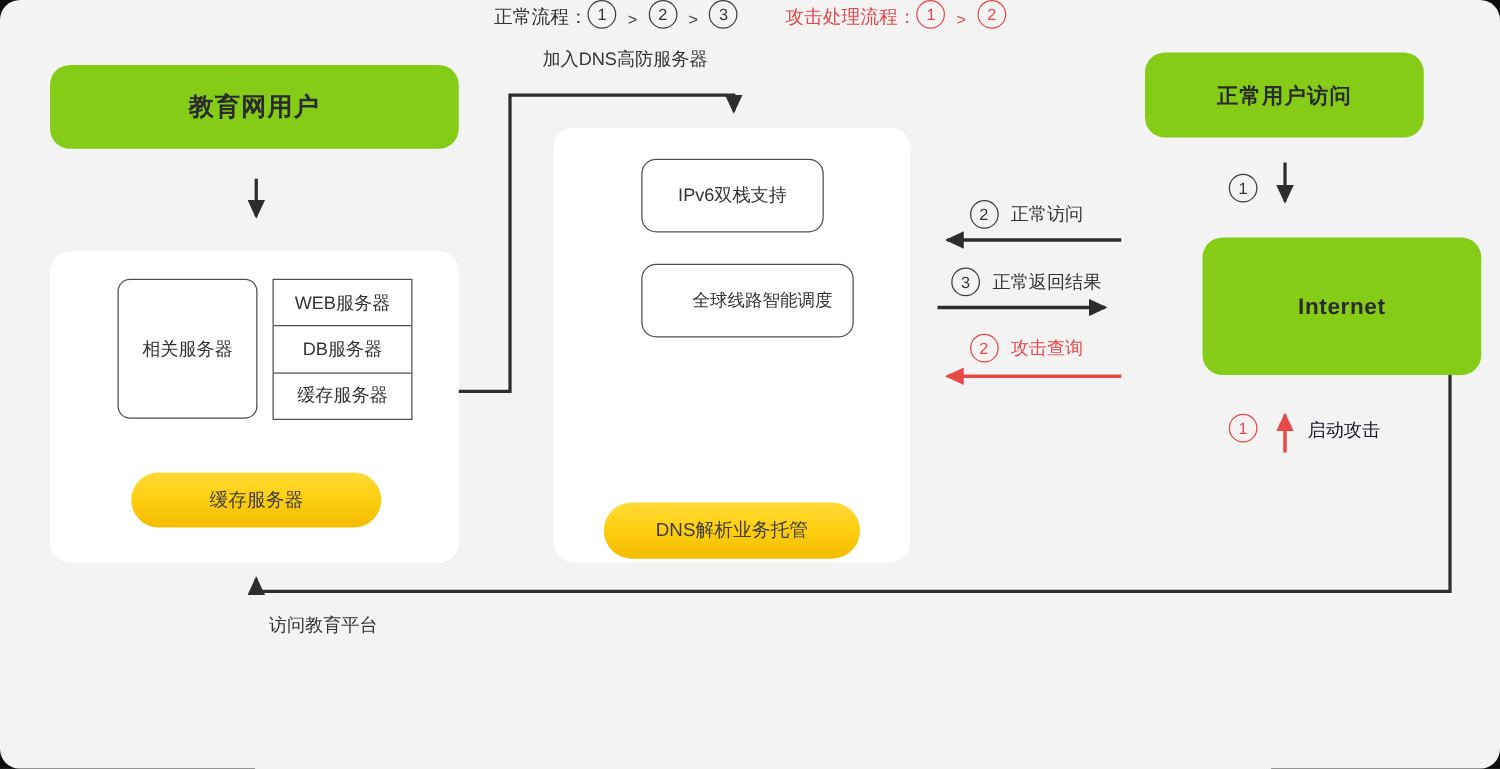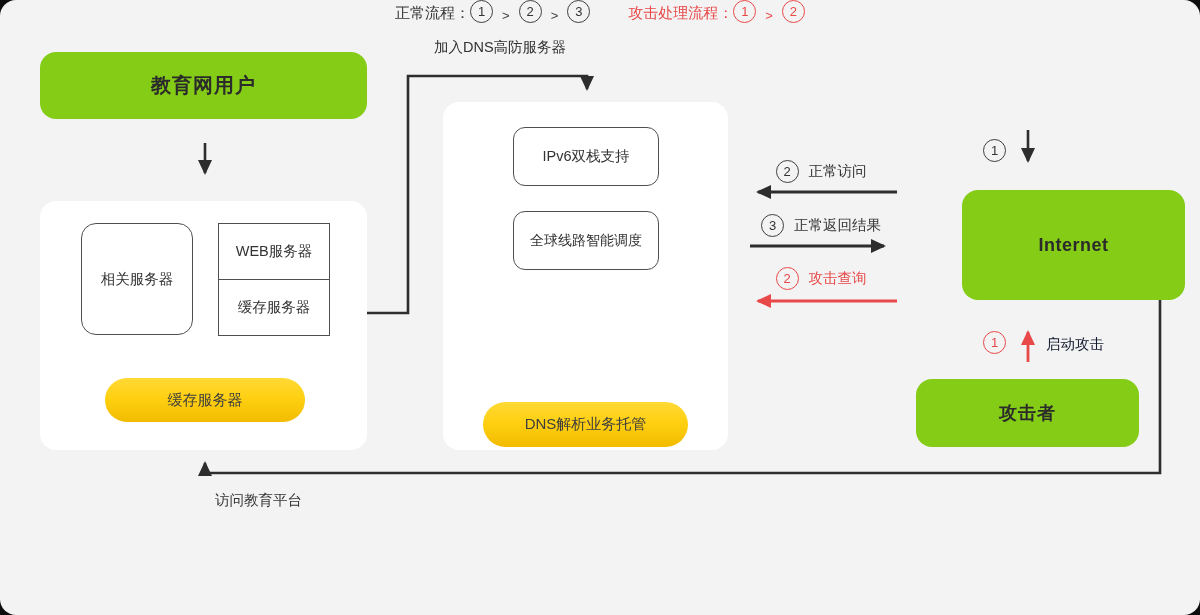--- a/index.html
+++ b/index.html
@@ -91,52 +91,53 @@
     <path d="M1028,130 L1028,161" stroke="#2d2d2d" stroke-width="2.6" fill="none" marker-end="url(#ah-black)"></path>
 
     <path d="M1028,362 L1028,332" stroke="#e84848" stroke-width="2.8" fill="none" marker-end="url(#ah-red)"></path>
 
     <path d="M1139,245 L1160,245 L1160,473 L205,473 L205,463" stroke="#2d2d2d" stroke-width="2.6" fill="none" marker-end="url(#ah-black)"></path>
   </svg>
 
   <div class="node node-title" style="left:40px; top:52px; width:327px; height:67px; font-size:20px;">教育网用户</div>
 
   <div class="panel" style="left:40px; top:201px; width:327px; height:249px;"></div>
-  <div class="outlined rounded10" style="left:81px; top:223px; width:110px; height:110px;border-radius:15px;">相关服务器</div>
+  <div class="outlined rounded10" style="left:94px; top:223px; width:110px; height:110px;">相关服务器</div>
   <div class="stack" style="left:218px; top:223px; width:110px; height:111px;">
     <div class="cell">WEB服务器</div>
+    <div class="cell">DB服务器</div>
     <div class="cell">缓存服务器</div>
   </div>
   <div class="pill" style="left:105px; top:378px; width:200px; height:44px;">缓存服务器</div>
 
   <div class="lbl" style="left:420px; top:38px; width:160px; text-align:center;">加入DNS高防服务器</div>
 
   <div class="panel" style="left:443px; top:102px; width:285px; height:348px;"></div>
   <div class="outlined rounded12" style="left:513px; top:127px; width:144px; height:57px;">IPv6双栈支持</div>
-  <div class="outlined rounded12" style="left:513px; top:211px; width:144px; height:57px; font-size:14px;">全球线路智能调度</div>
+  <div class="outlined rounded12" style="left:513px; top:211px; width:144px; height:57px; font-size:14px;padding-left:24px;">全球线路智能调度</div>
   <div class="pill" style="left:483px; top:378px; width:205px; height:45px;margin-top:24px;">DNS解析业务托管</div>
 
   <div class="flow-label" style="left:745px; top:159px; width:152px; height:24px;">
     <span class="step">2</span>
     <span>正常访问</span>
   </div>
   <div class="flow-label" style="left:740px; top:213px; width:162px; height:24px;">
     <span class="step">3</span>
     <span>正常返回结果</span>
   </div>
   <div class="flow-label red" style="left:745px; top:266px; width:152px; height:24px;">
     <span class="step red">2</span>
     <span>攻击查询</span>
   </div>
 
+  <div class="node node-title" style="left:916px; top:42px; width:223px; height:68px; font-size:17px;">正常用户访问</div>
   <div class="step abs" style="left:983px; top:139px;">1</div>
   <div class="node node-title" style="left:962px; top:190px; width:223px; height:110px; font-size:18px; letter-spacing:0.5px;">Internet</div>
   <div class="step red abs" style="left:983px; top:331px;">1</div>
   <div class="lbl red" style="left:1046px; top:335px;">启动攻击</div>
-  <div class="node node-title" style="left:916px; top:379px; width:223px; height:68px; font-size:18px;">攻击者</div>
 
   <div class="lbl" style="left:215px; top:491px;">访问教育平台</div>
 
   <div class="legend">
     <span>正常流程：</span>
     <span class="step">1</span>
     <span class="gap8"></span>
     <span class="sep">&gt;</span>
     <span class="gap8"></span>
     <span class="step">2</span>

